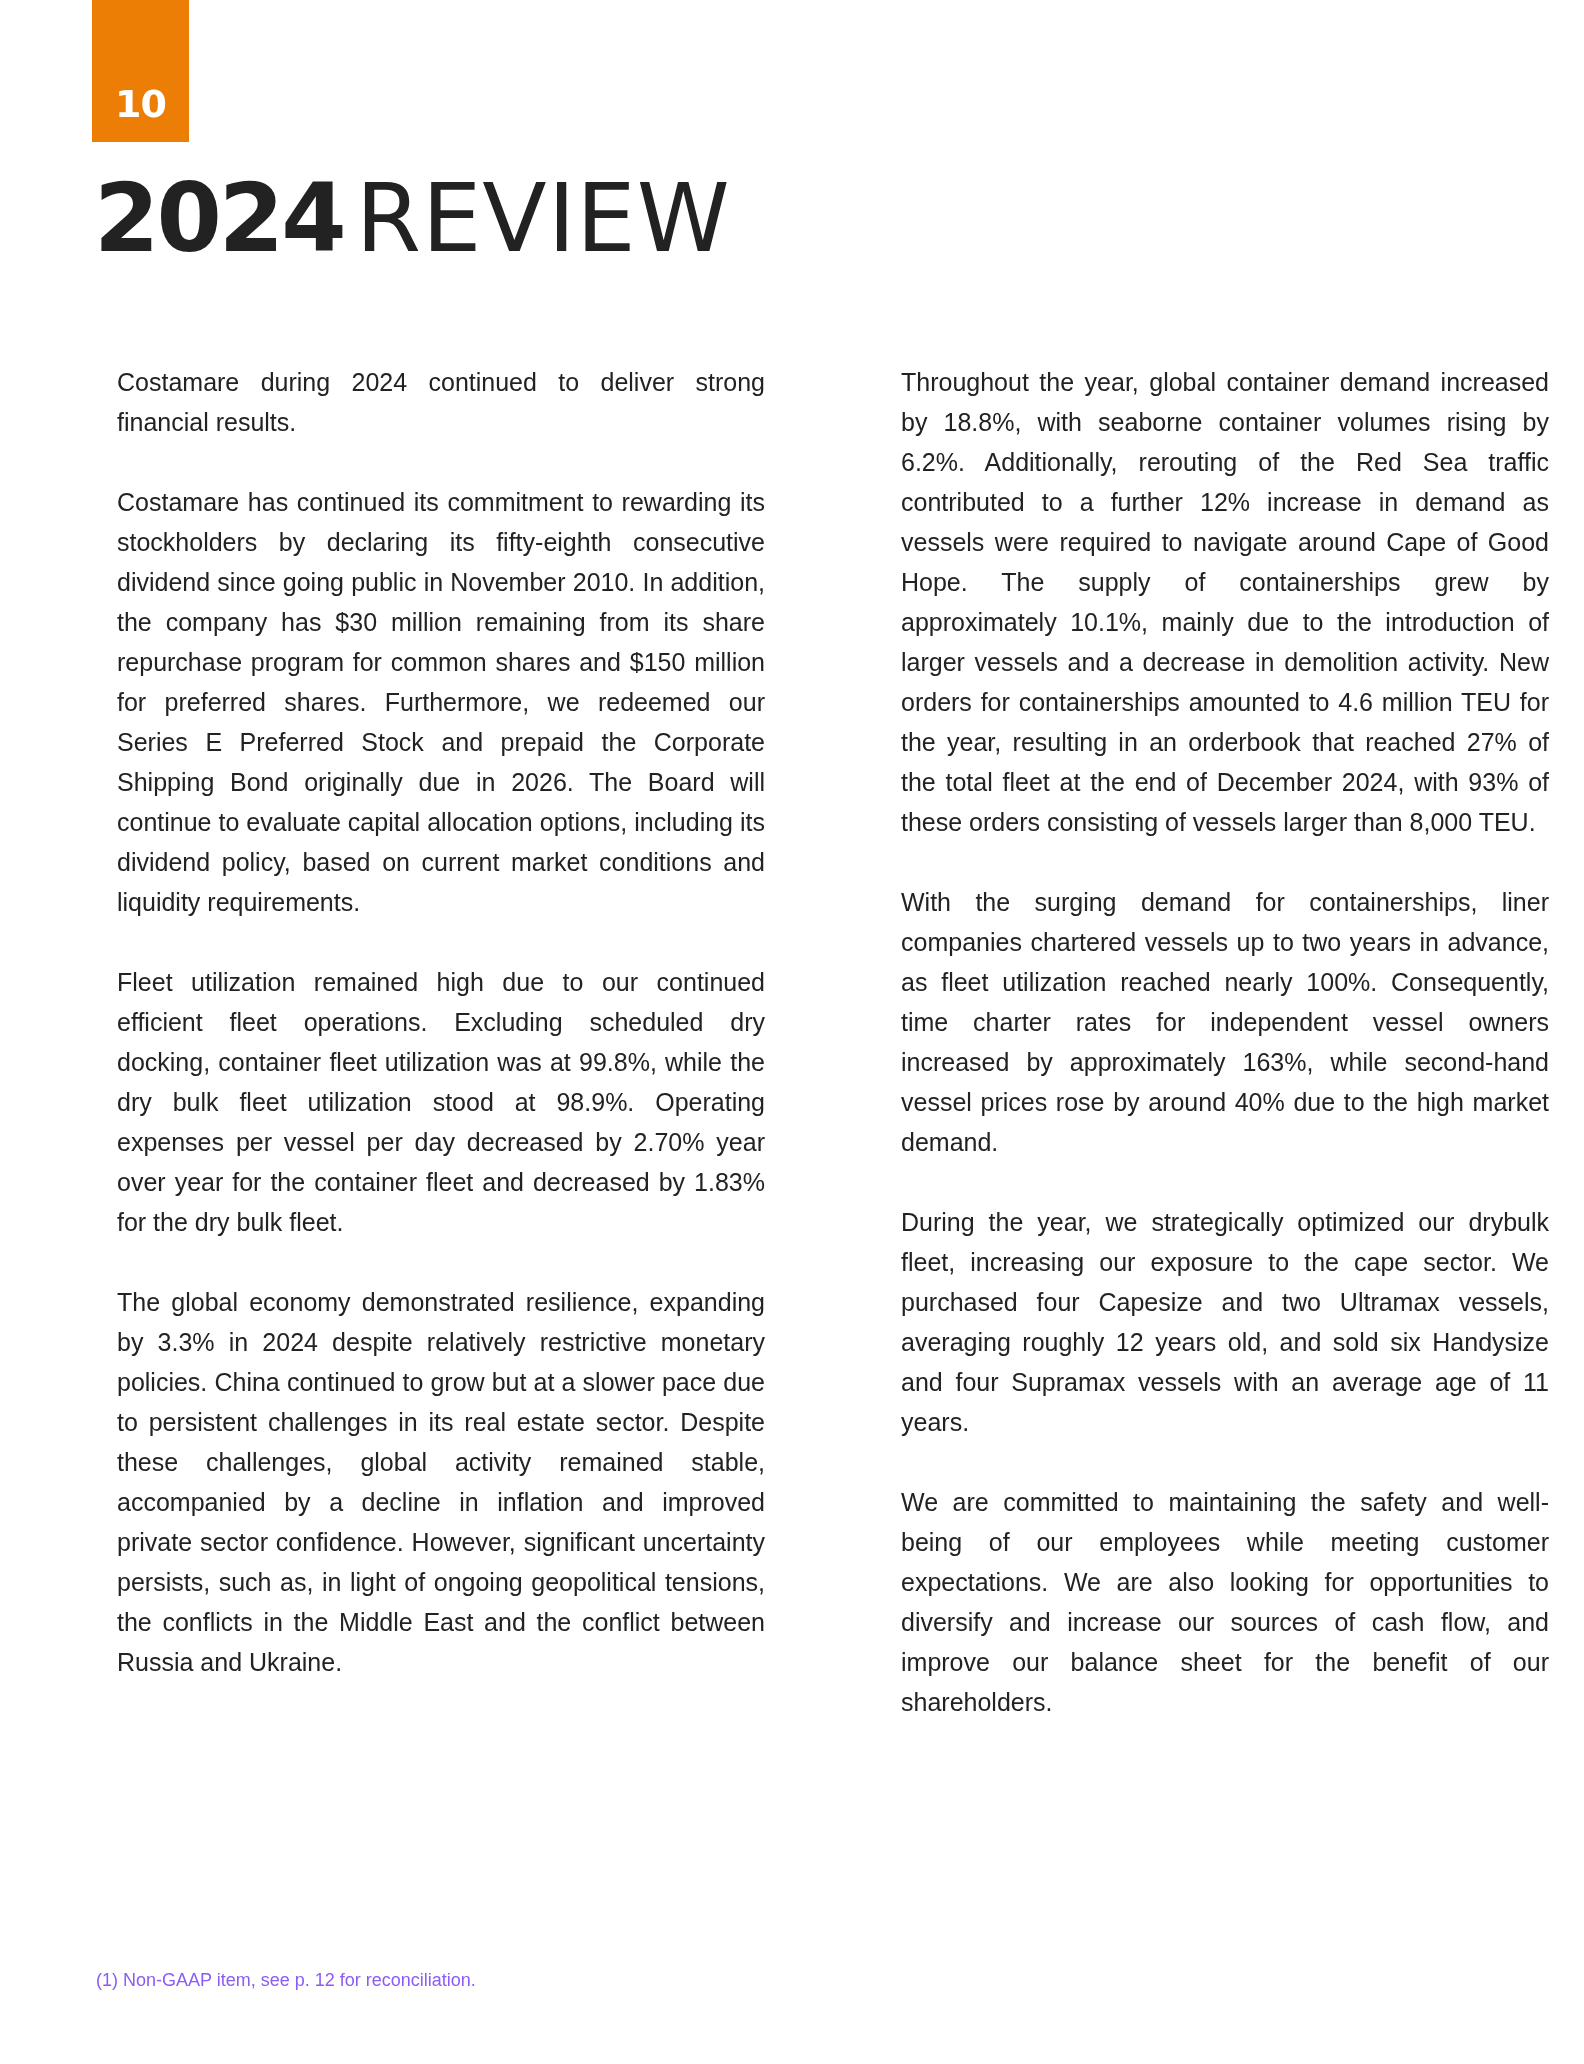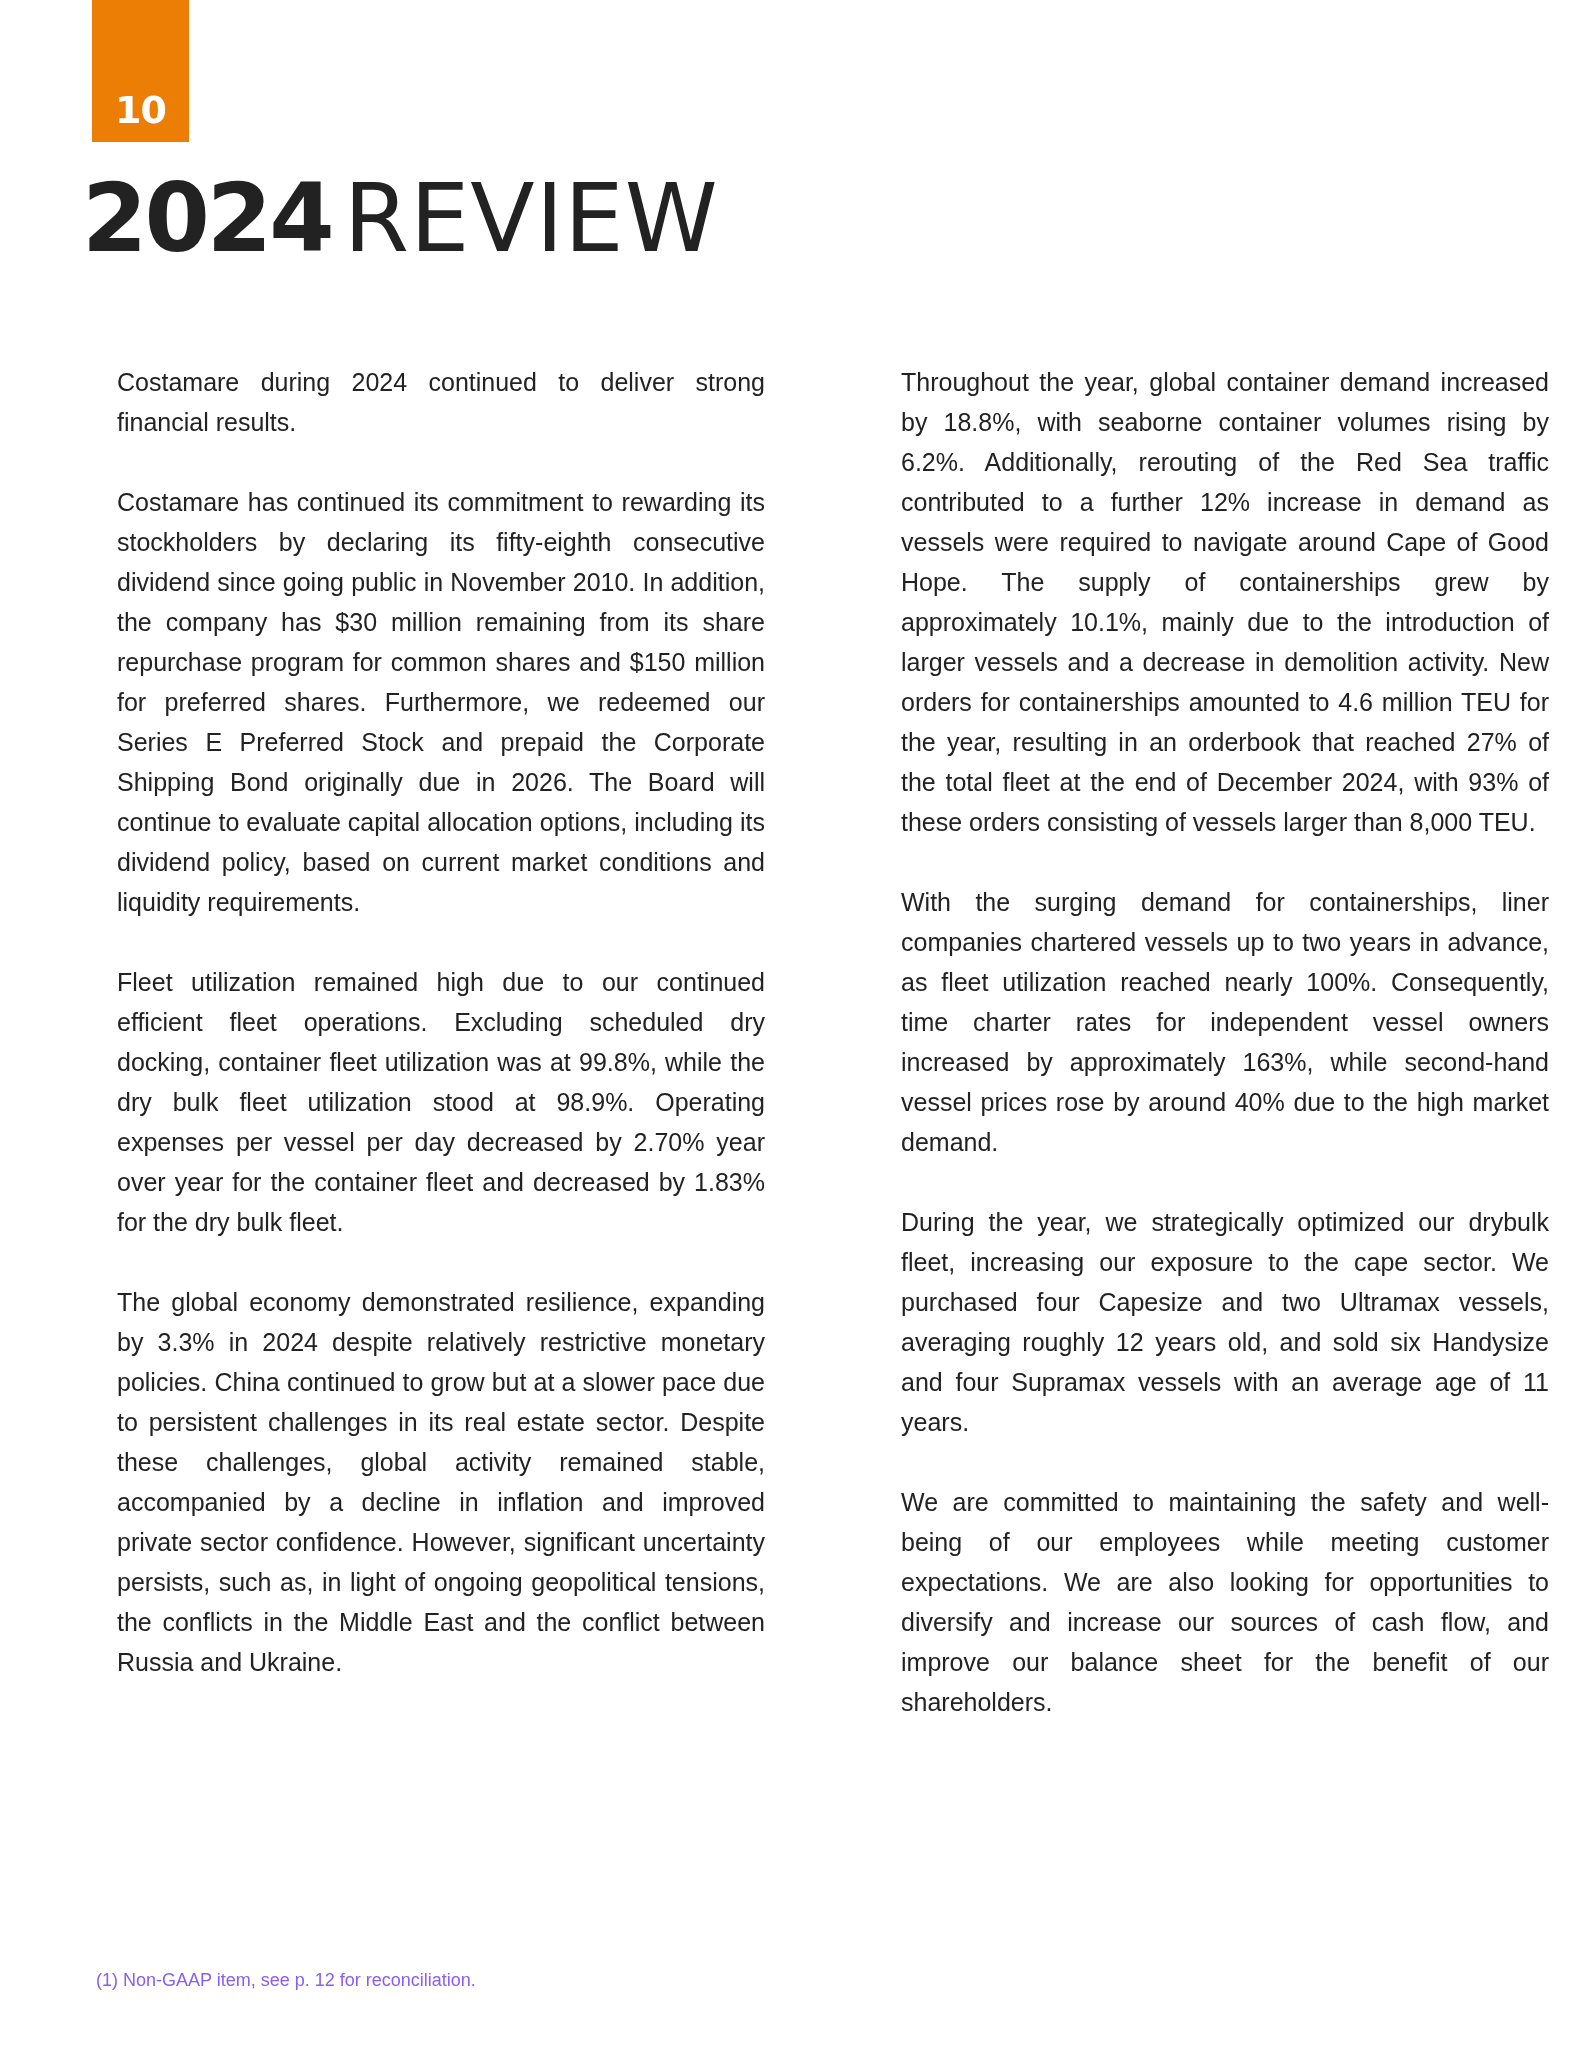--- a/index.html
+++ b/index.html
@@ -20,29 +20,29 @@
       left: 92px;
       top: 0;
       width: 97px;
       height: 142px;
       background: #ec7e06;
       color: #ffffff;
       display: flex;
       align-items: flex-end;
       justify-content: center;
       box-sizing: border-box;
-      padding-bottom: 10px;
+      padding-bottom: 16px;
       font-family: "DejaVu Sans", sans-serif;
       font-weight: bold;
       font-size: 38px;
       letter-spacing: -1px;
     }
     .title {
       position: absolute;
-      left: 82px;
+      left: 94px;
       top: 172px;
       margin: 0;
       font-size: 94px;
       line-height: 1;
       color: #222222;
       white-space: nowrap;
       letter-spacing: -1px;
       text-align: right;
     }
     .title .year {

